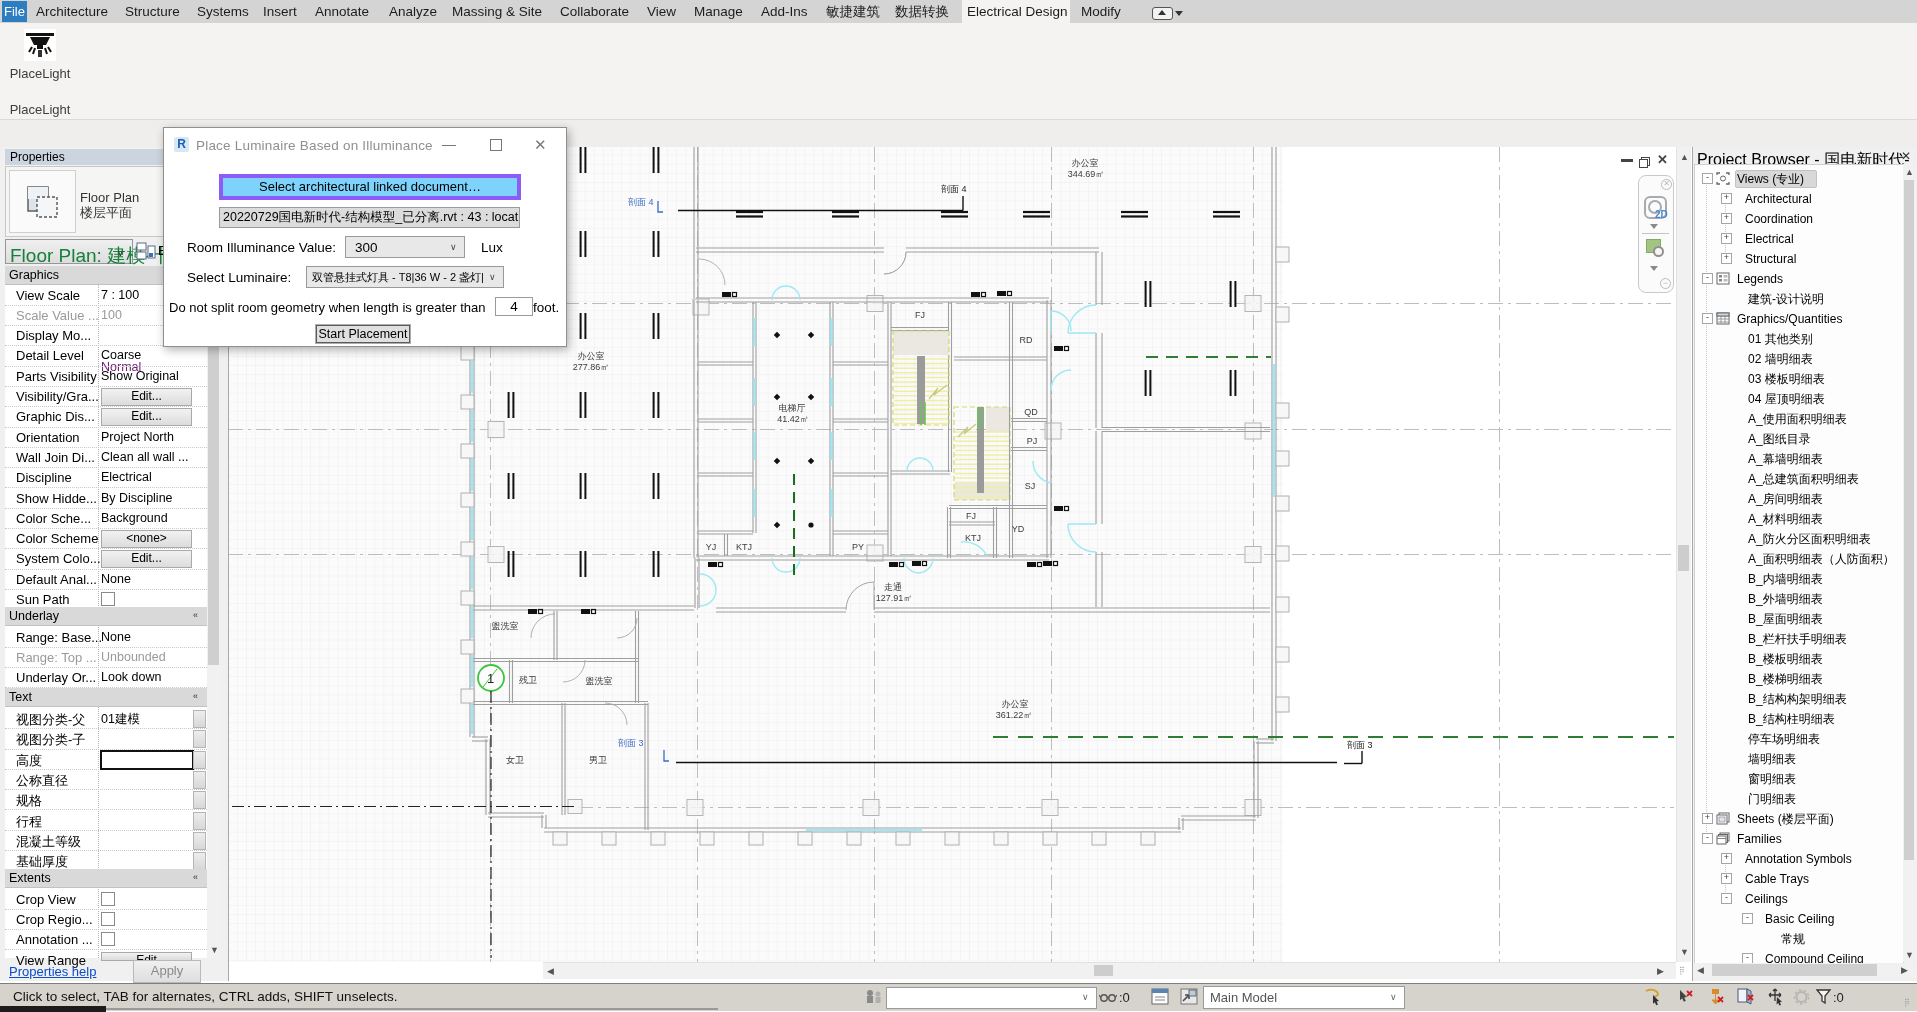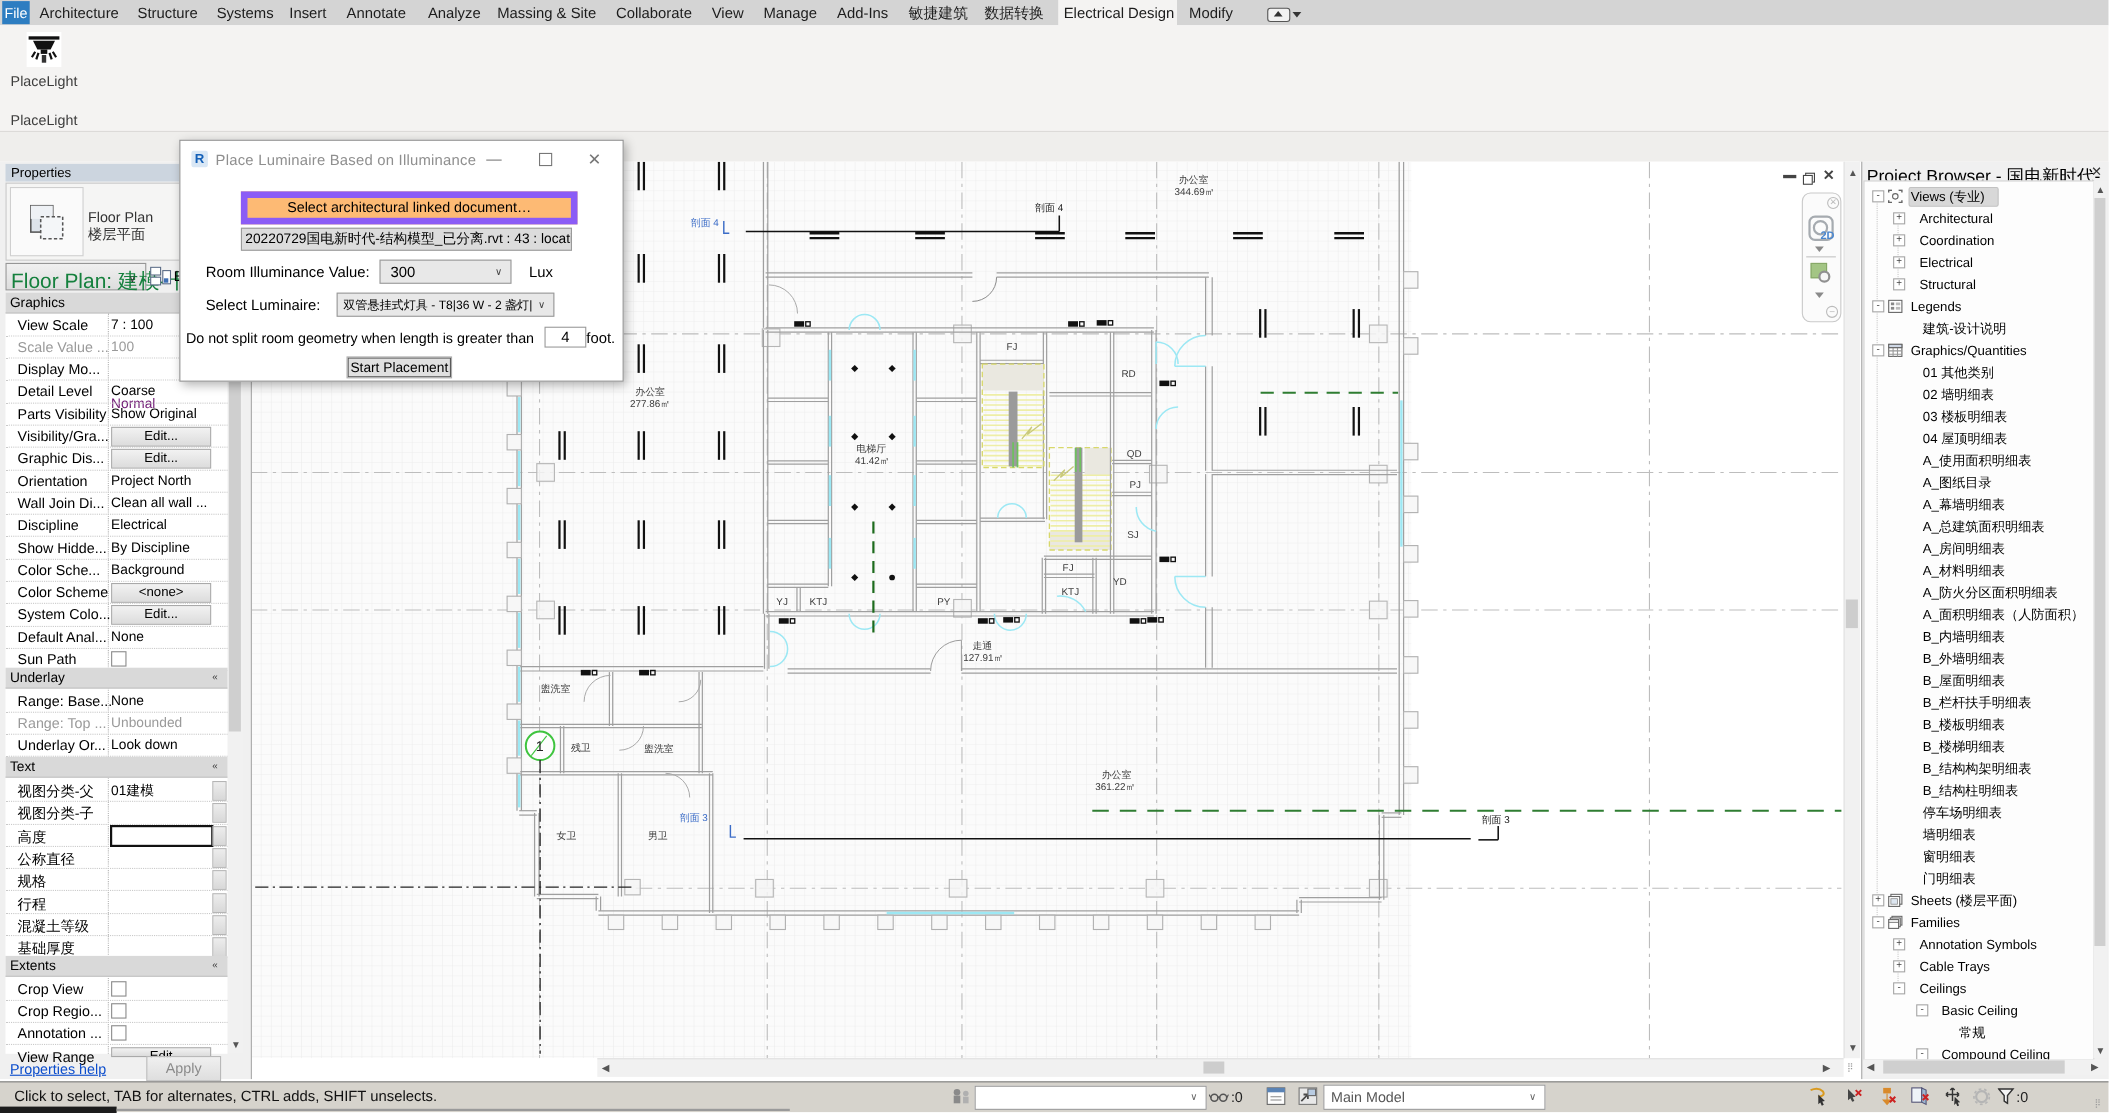--- a/index.html
+++ b/index.html
@@ -983,21 +983,21 @@
 
 <div class="abs" style="left:0;top:1006px;width:106px;height:6px;background:#1c1c1c;"></div>
 <div class="abs" style="left:106px;top:1008px;width:612px;height:2px;background:#9a9a9a;"></div>
 
 <div class="abs" style="left:163px;top:127px;width:402px;height:218px;background:#fff;border:1px solid #8f8f8f;box-shadow:2px 3px 9px rgba(0,0,0,.3);">
 <div class="abs" style="left:10px;top:9px;width:15px;height:15px;background:#d9e7f5;text-align:center;font-weight:bold;font-size:12px;color:#1460b8;line-height:15px;border-radius:2px;">R</div>
 <div class="abs" style="left:32px;top:10px;font-size:13.5px;letter-spacing:.2px;color:#8f8f8f;">Place Luminaire Based on Illuminance</div>
 <div class="abs" style="left:278px;top:8px;font-size:14px;color:#777;">—</div>
 <div class="abs" style="left:326px;top:11px;width:10px;height:10px;border:1.5px solid #777;"></div>
 <div class="abs" style="left:370px;top:8px;font-size:15px;color:#777;">✕</div>
-<div class="abs" style="left:55px;top:46px;width:294px;height:18px;background:#fdba74;border:6px solid #8b5cf6;font-size:13px;text-align:center;line-height:18px;color:#000;">Select architectural linked document…</div>
+<div class="abs" style="left:55px;top:46px;width:294px;height:18px;background:#7dd3fc;border:4px solid #8b5cf6;font-size:13px;text-align:center;line-height:18px;color:#000;">Select architectural linked document…</div>
 <div class="abs" style="left:55px;top:79px;width:299px;height:19px;background:#dcdcdc;border:1px solid #9a9a9a;font-size:12.5px;line-height:19px;color:#000;overflow:hidden;white-space:nowrap;"><span style="padding-left:3px;">20220729国电新时代-结构模型_已分离.rvt : 43 : locati</span></div>
 <div class="abs" style="left:23px;top:112px;font-size:13.5px;color:#000;">Room Illuminance Value:</div>
 <div class="abs" style="left:181px;top:108px;width:118px;height:20px;background:#e8e8e8;border:1px solid #999;"></div>
 <div class="abs" style="left:191px;top:112px;font-size:13.5px;color:#000;">300</div>
 <div class="abs" style="left:286px;top:114px;font-size:9px;color:#444;">∨</div>
 <div class="abs" style="left:317px;top:112px;font-size:13.5px;color:#000;">Lux</div>
 <div class="abs" style="left:23px;top:142px;font-size:13.5px;color:#000;">Select Luminaire:</div>
 <div class="abs" style="left:142px;top:138px;width:196px;height:20px;background:#e8e8e8;border:1px solid #999;"></div>
 <div class="abs" style="left:148px;top:142px;width:172px;font-size:11px;color:#000;overflow:hidden;white-space:nowrap;">双管悬挂式灯具 - T8|36 W - 2 盏灯|183</div>
 <div class="abs" style="left:325px;top:144px;font-size:9px;color:#444;">∨</div>

